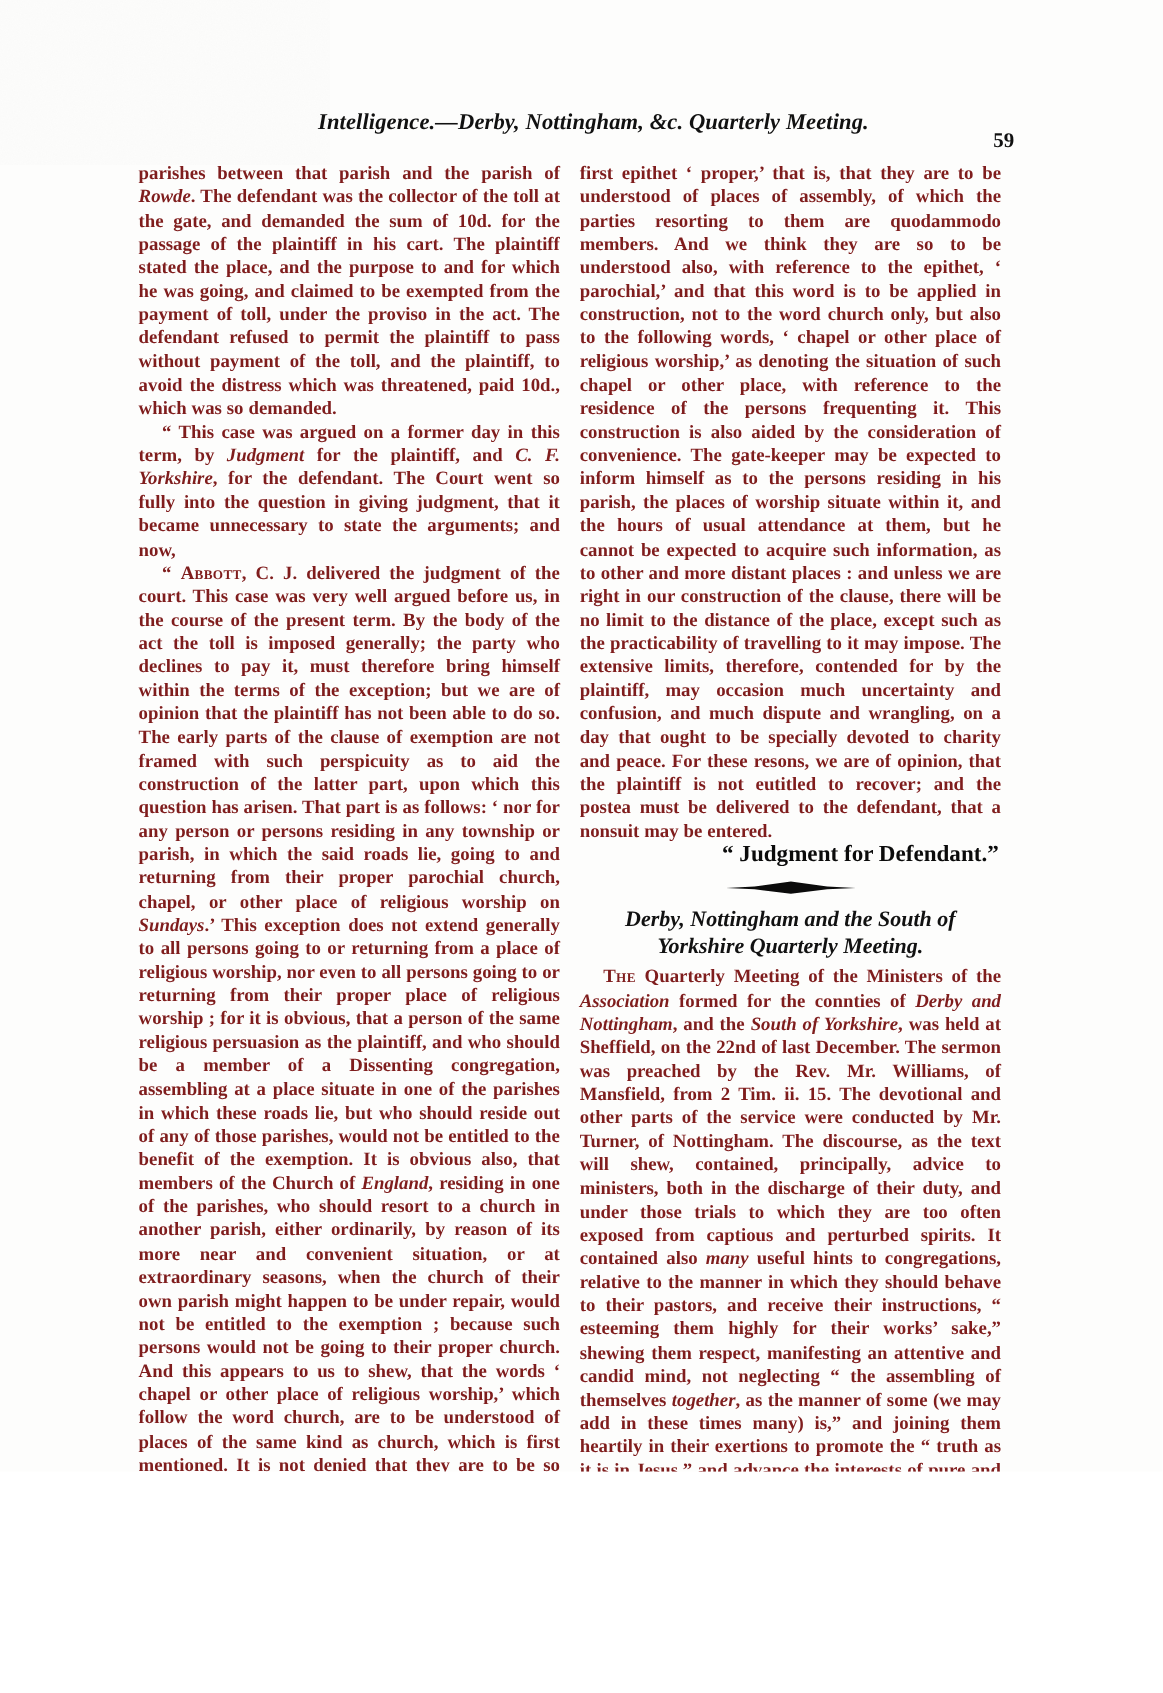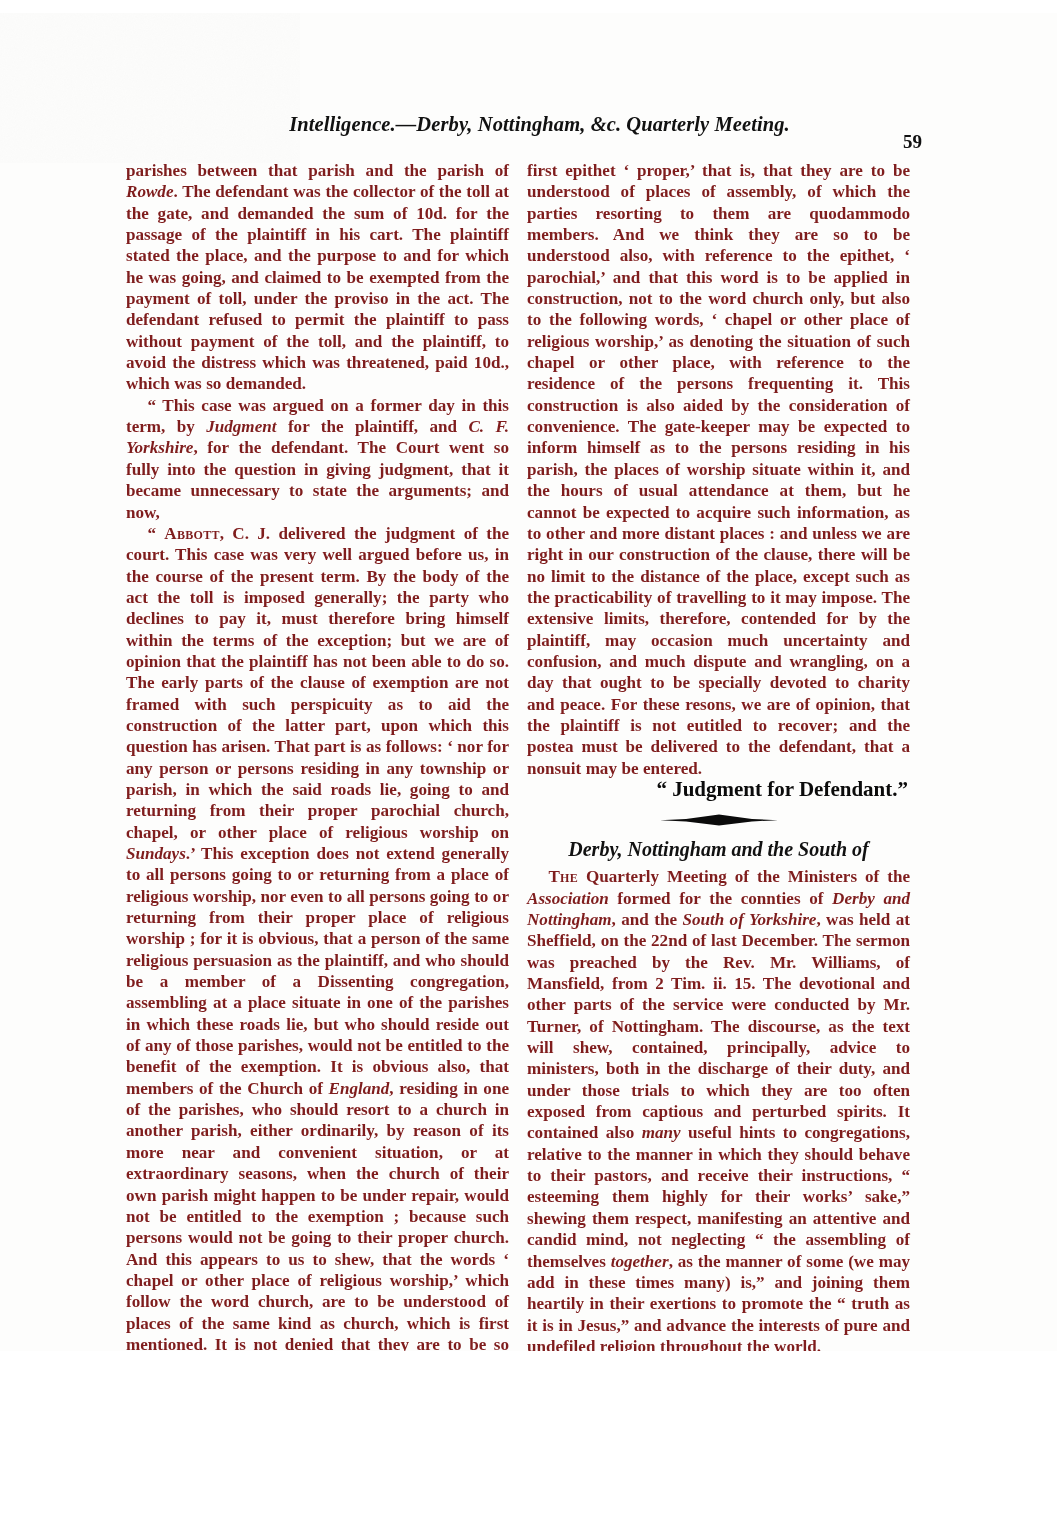--- a/index.html
+++ b/index.html
@@ -10,21 +10,21 @@
   }
   body {
     font-family: "Liberation Serif", "DejaVu Serif", serif;
     color: #0d0d0d;
   }
 
   .page {
     position: relative;
     width: 1057px;
     height: 1338px;
-    margin: 13px auto;
+    margin: 0 auto;
     background: #fdfdfc;
     overflow: hidden;
   }
 
   
   .running-head {
     position: absolute;
     left: 0;
     right: 0;
     top: 100px;
@@ -168,20 +168,21 @@
       <p class="judgment-line">“ Judgment for Defendant.”</p>
 
       <div class="ornament-wrap">
         <svg class="ornament" viewBox="0 0 118 12" aria-hidden="true">
           <path d="M0 6.2 L26 5.0 L59 0.4 L92 5.0 L118 6.2 L92 7.4 L59 11.6 L26 7.4 Z" fill="#0b0b0b"></path>
         </svg>
       </div>
 
       <h2 class="section-heading">
         <span class="line1"><span class="it">Derby, Nottingham and the South of</span></span>
+        <span class="line2"><span class="it">Yorkshire Quarterly Meeting.</span></span>
       </h2>
 
       <p class="para indent"><span><span class="sc">The</span> Quarterly Meeting of the Ministers of the <span class="it">Association</span> formed for the connties of <span class="it">Derby and Nottingham</span>, and the <span class="it">South of Yorkshire</span>, was held at Sheffield, on the 22nd of last December. The sermon was preached by the Rev. Mr. Williams, of Mansfield, from 2 Tim. ii. 15. The devotional and other parts of the service were conducted by Mr. Turner, of Nottingham. The discourse, as the text will shew, contained, principally, advice to ministers, both in the discharge of their duty, and under those trials to which they are too often exposed from captious and perturbed spirits. It contained also <span class="it">many</span> useful hints to congregations, relative to the manner in which they should behave to their pastors, and receive their instructions, “ esteeming them highly for their works’ sake,” shewing them respect, manifesting an attentive and candid mind, not neglecting “ the assembling of themselves <span class="it">together</span>, as the manner of some (we may add in these times many) is,” and joining them heartily in their exertions to promote the “ truth as it is in Jesus,” and advance the interests of pure and undefiled religion throughout the world.</span></p>
 
     </div>
   </div>
 
   <svg class="speckle" aria-hidden="true">
     <filter id="grain">
       <feTurbulence type="fractalNoise" baseFrequency="0.9" numOctaves="2" stitchTiles="stitch"></feTurbulence>

